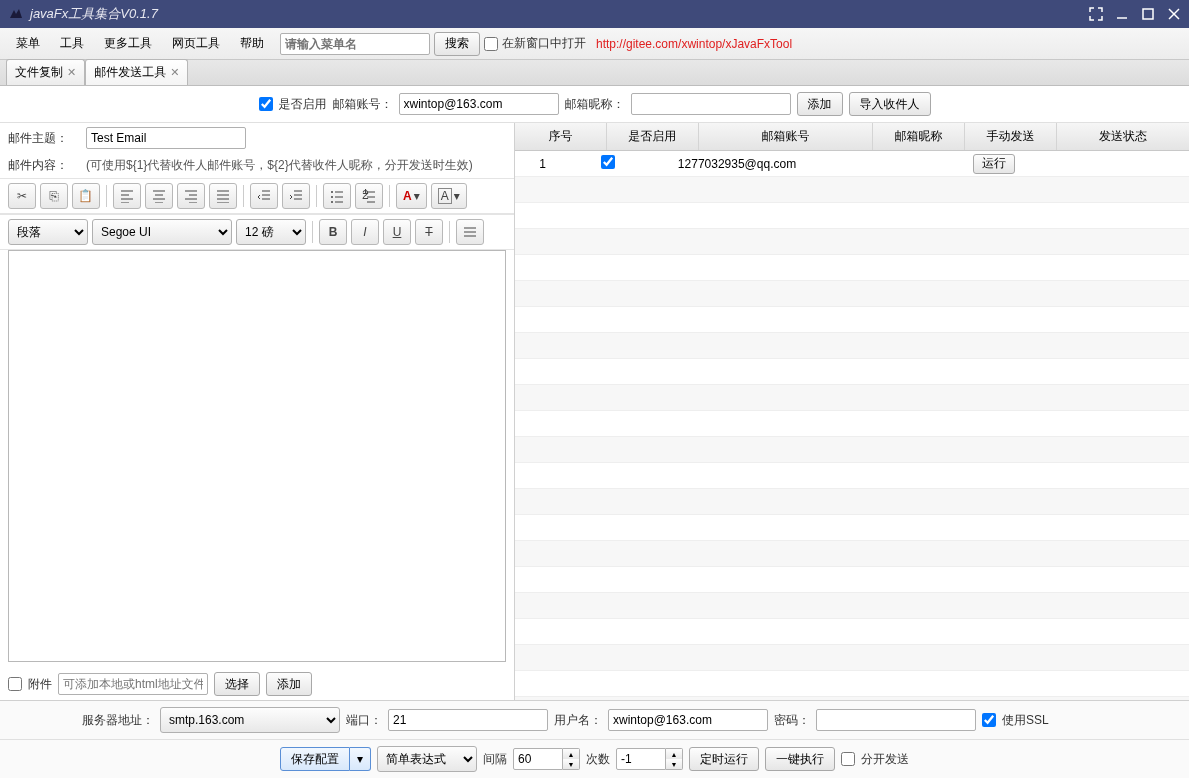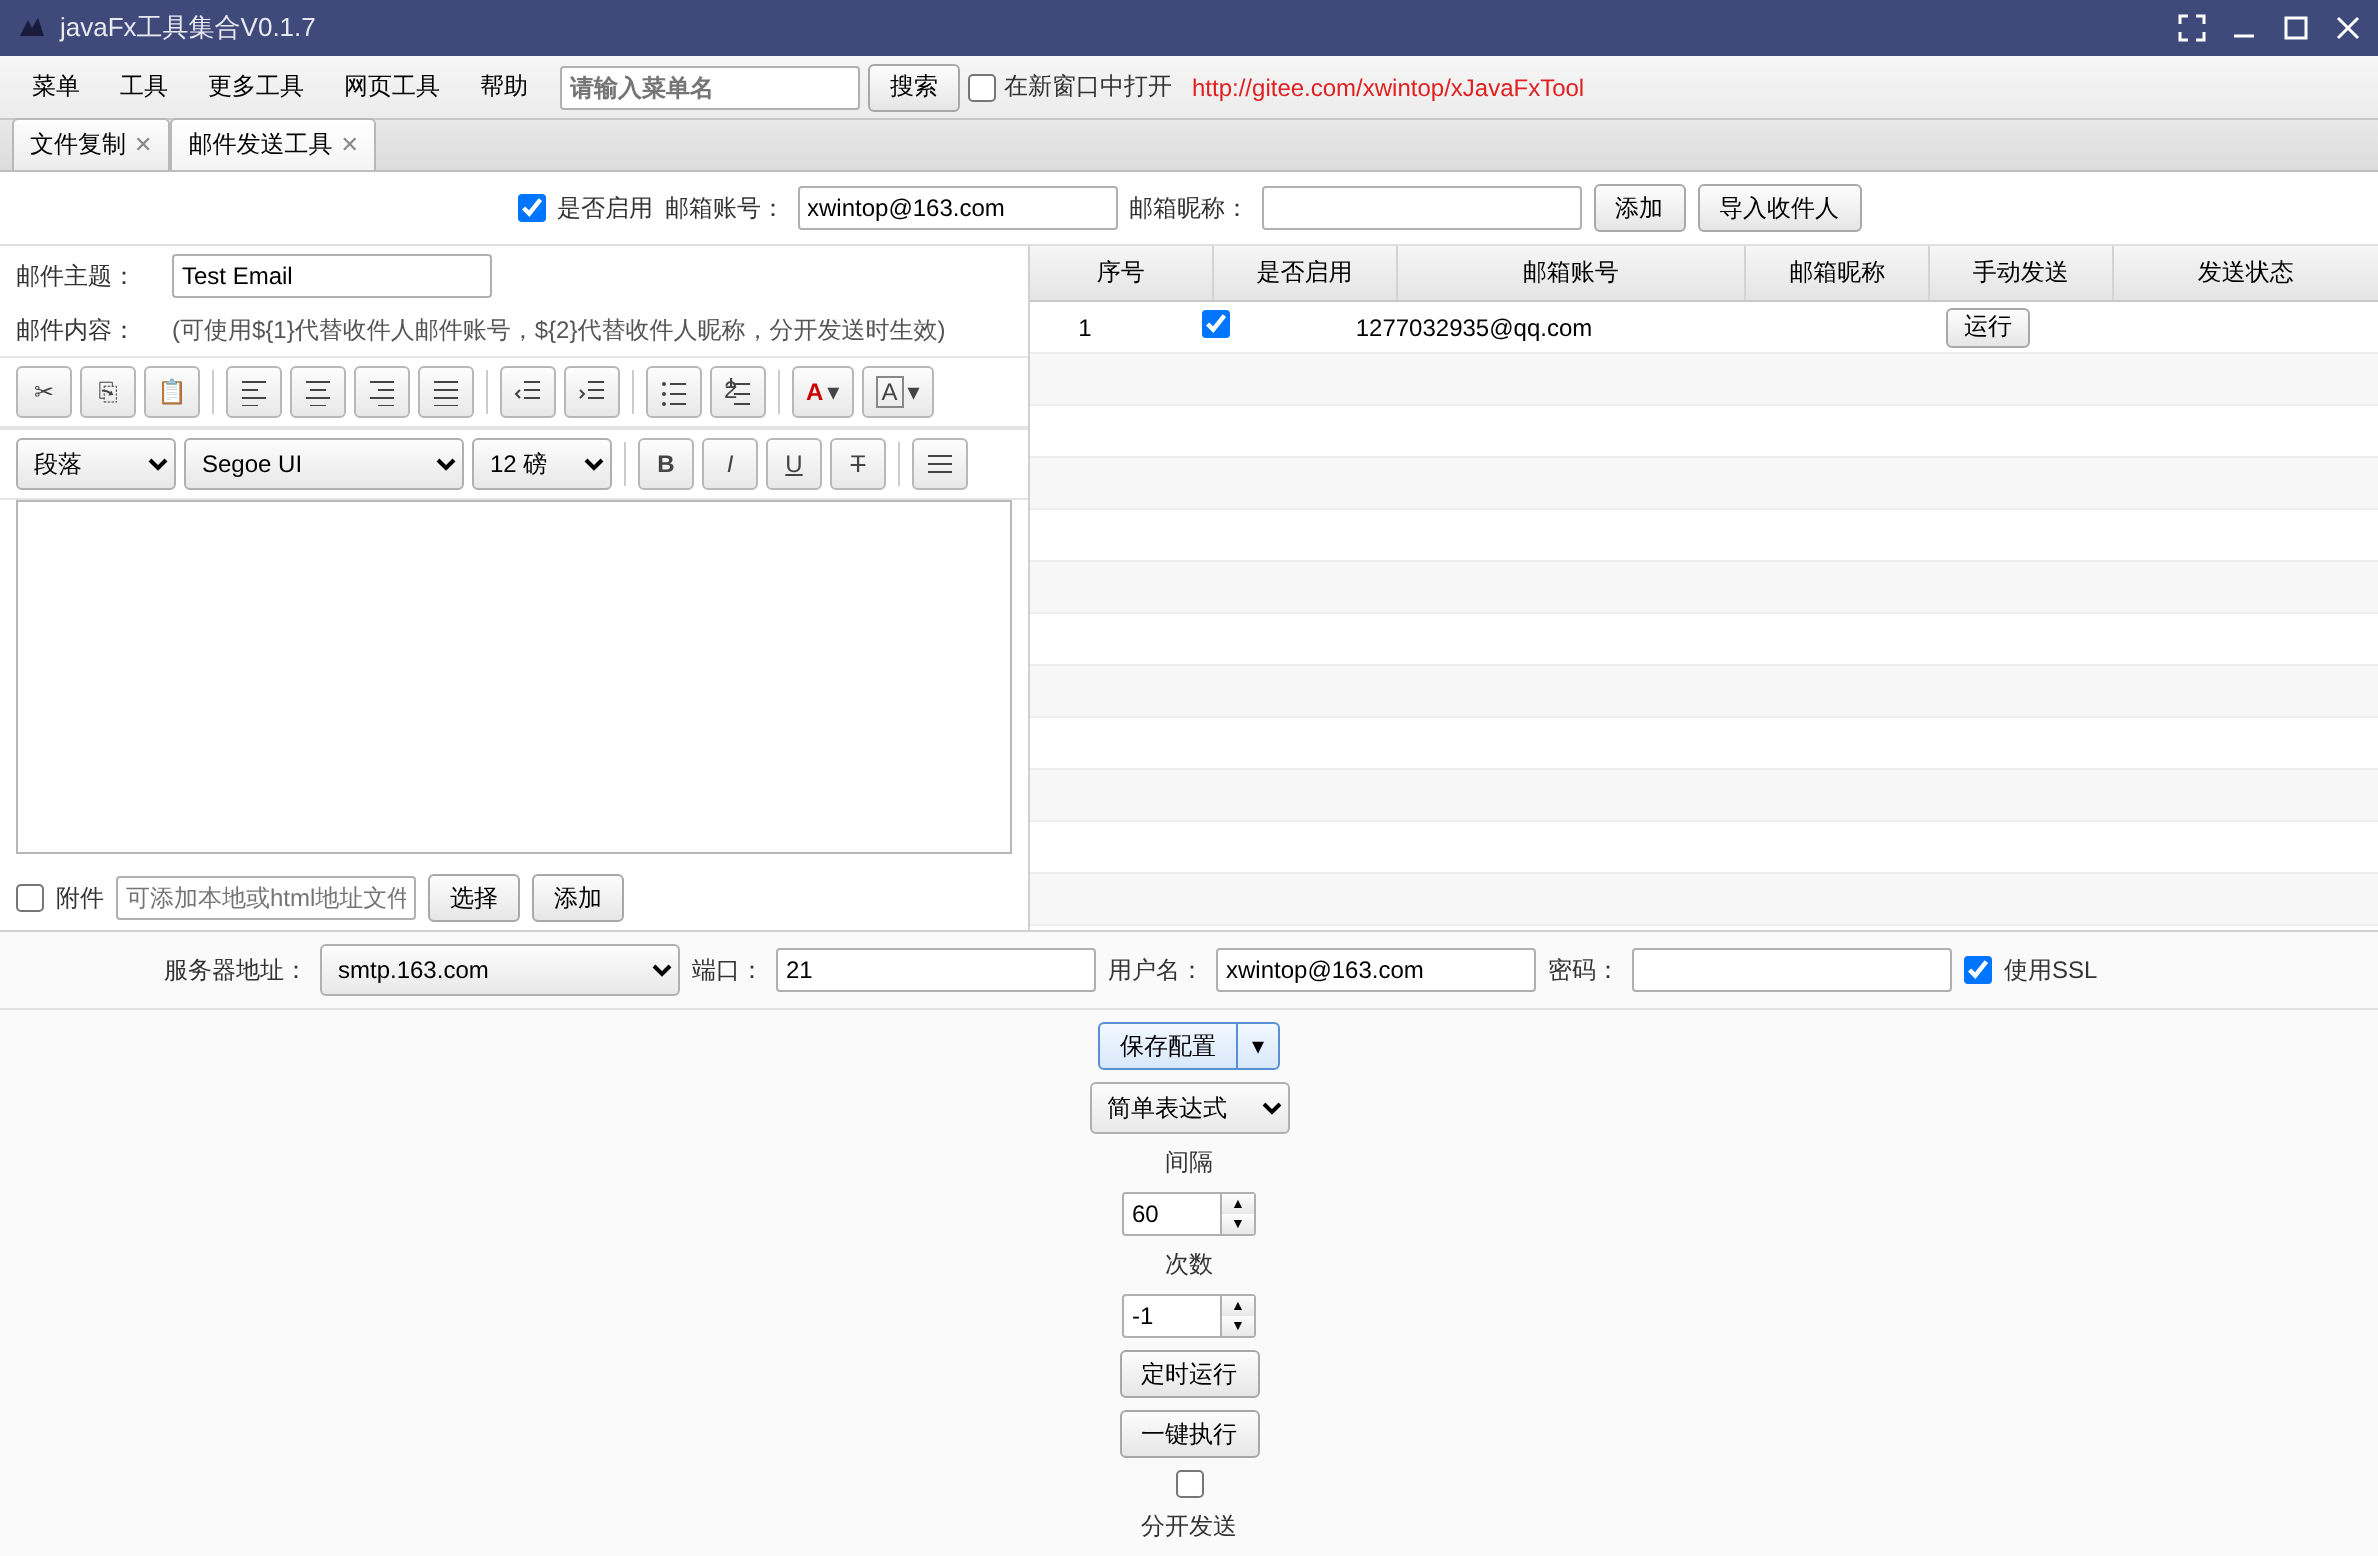--- a/index.html
+++ b/index.html
@@ -1,20 +1,20 @@
 <!DOCTYPE html>
 <html><head>
 <meta charset="utf-8">
 <style>
 * { box-sizing: border-box; margin: 0; padding: 0; font-family: "Microsoft YaHei", Arial, sans-serif; font-size: 12px; }
 body { background: #fff; width: 1189px; height: 778px; overflow: hidden; }
 
 .titlebar { background: #3f4a7a; color: #fff; height: 28px; display: flex; align-items: center; padding: 0 8px; }
 .titlebar .icon { width: 16px; height: 16px; margin-right: 6px; }
-.titlebar .title { flex: 1; font-size: 13px; color: #e8e8f0; }
+.titlebar .title { flex: 1; font-size: 13px; color: #e8e8f0; font-style: italic; }
 .titlebar .winbtns { display: flex; gap: 12px; align-items: center; }
 .titlebar .winbtn { color: #fff; cursor: pointer; font-size: 14px; }
 
 .menubar { background: linear-gradient(#f6f6f6,#ececec); border-bottom: 1px solid #c8c8c8; height: 32px; display: flex; align-items: center; padding: 0 8px; gap: 4px; }
 .menubar .menuitem { padding: 4px 8px; cursor: pointer; }
 .menubar input.search { width: 150px; height: 22px; border: 1px solid #b0b0b0; padding: 0 4px; border-radius: 2px; margin-left: 4px; font-weight: bold; }
 .menubar .link { color: #e02020; margin-left: 6px; cursor: pointer; }
 
 .tabbar { background: linear-gradient(#e8e8e8,#dcdcdc); border-bottom: 1px solid #bdbdbd; height: 26px; display: flex; align-items: flex-end; padding-left: 6px; }
 .tab { background: linear-gradient(#fdfdfd,#ececec); border: 1px solid #b8b8b8; border-bottom: none; padding: 4px 8px; margin-right: 0; border-radius: 3px 3px 0 0; display: flex; align-items: center; gap: 4px; cursor: pointer; }
@@ -61,21 +61,21 @@
 .datatable .td { padding: 0 4px; text-align: center; overflow: hidden; white-space: nowrap; }
 
 .col-seq { width: 55px; }
 .col-enable { width: 75px; }
 .col-account { flex: 2; width: 200px; }
 .col-nick { width: 110px; }
 .col-manual { width: 110px; }
 .col-status { flex: 1.5; width: 120px; }
 
 .bottombar { border-top: 1px solid #d0d0d0; padding: 6px 10px; display: flex; align-items: center; gap: 6px; background: #fafafa; }
-.bottombar2 { border-top: 1px solid #e0e0e0; padding: 6px 10px; display: flex; align-items: center; justify-content: center; gap: 6px; background: #fafafa; flex-direction: column; }
+.bottombar2 { border-top: 1px solid #e0e0e0; padding: 6px 10px; display: flex; align-items: center; justify-content: center; gap: 6px; background: #fafafa; }
 .spinner { display: inline-flex; }
 .spinner input { width: 50px; text-align: left; border-radius: 2px 0 0 2px; }
 .spinner .spinbtns { display: flex; flex-direction: column; border: 1px solid #b0b0b0; border-left: none; border-radius: 0 2px 2px 0; }
 .spinner .spinbtn { width: 16px; height: 10px; font-size: 7px; display: flex; align-items: center; justify-content: center; background: linear-gradient(#fdfdfd,#e8e8e8); cursor: pointer; }
 .splitbtn { display: inline-flex; }
 .splitbtn .btn { border-radius: 3px 0 0 3px; }
 .splitbtn .drop { width: 18px; border-radius: 0 3px 3px 0; border-left: none; display: flex; align-items: center; justify-content: center; }
 
 svg { display: block; }
 </style>

